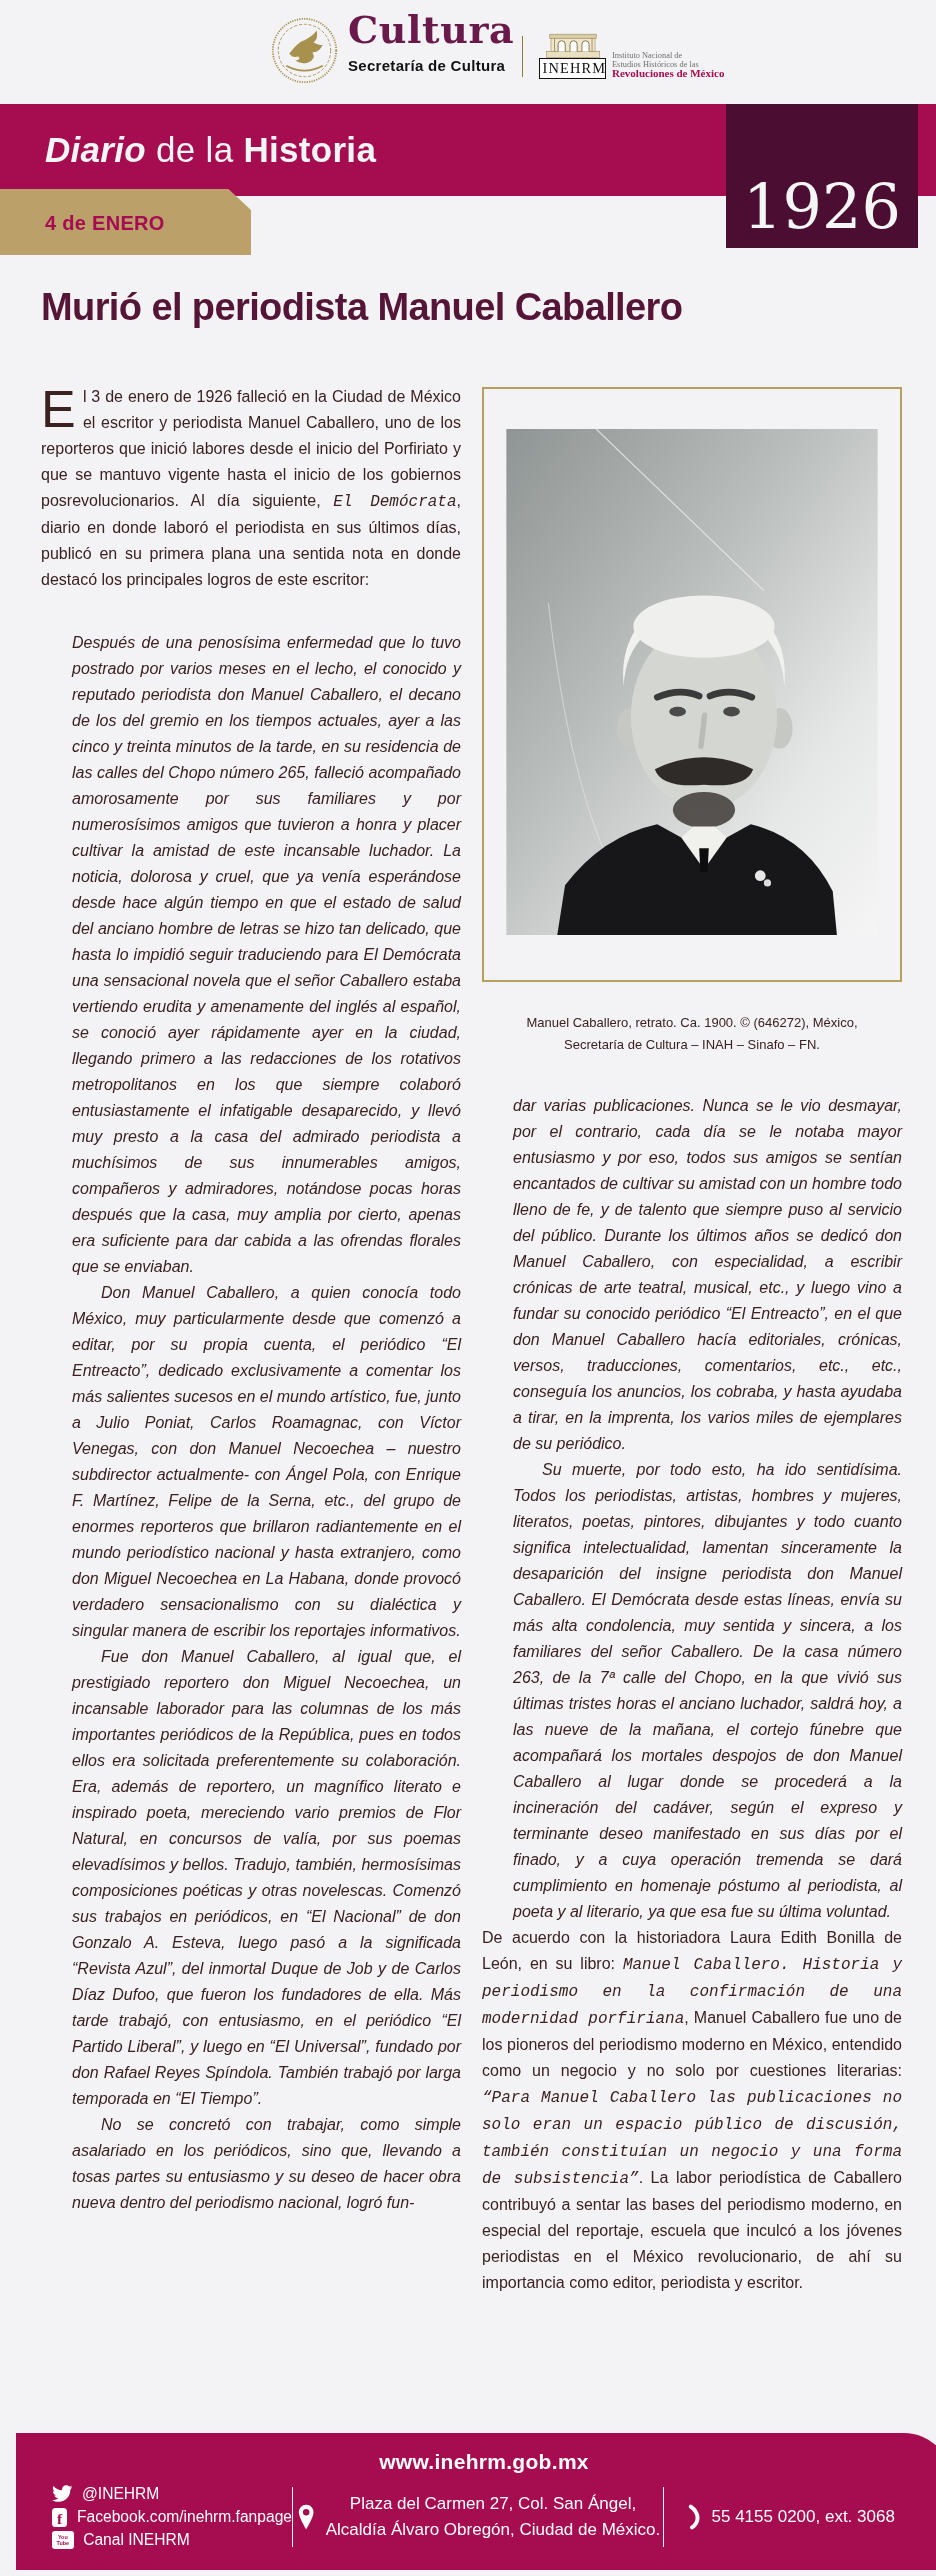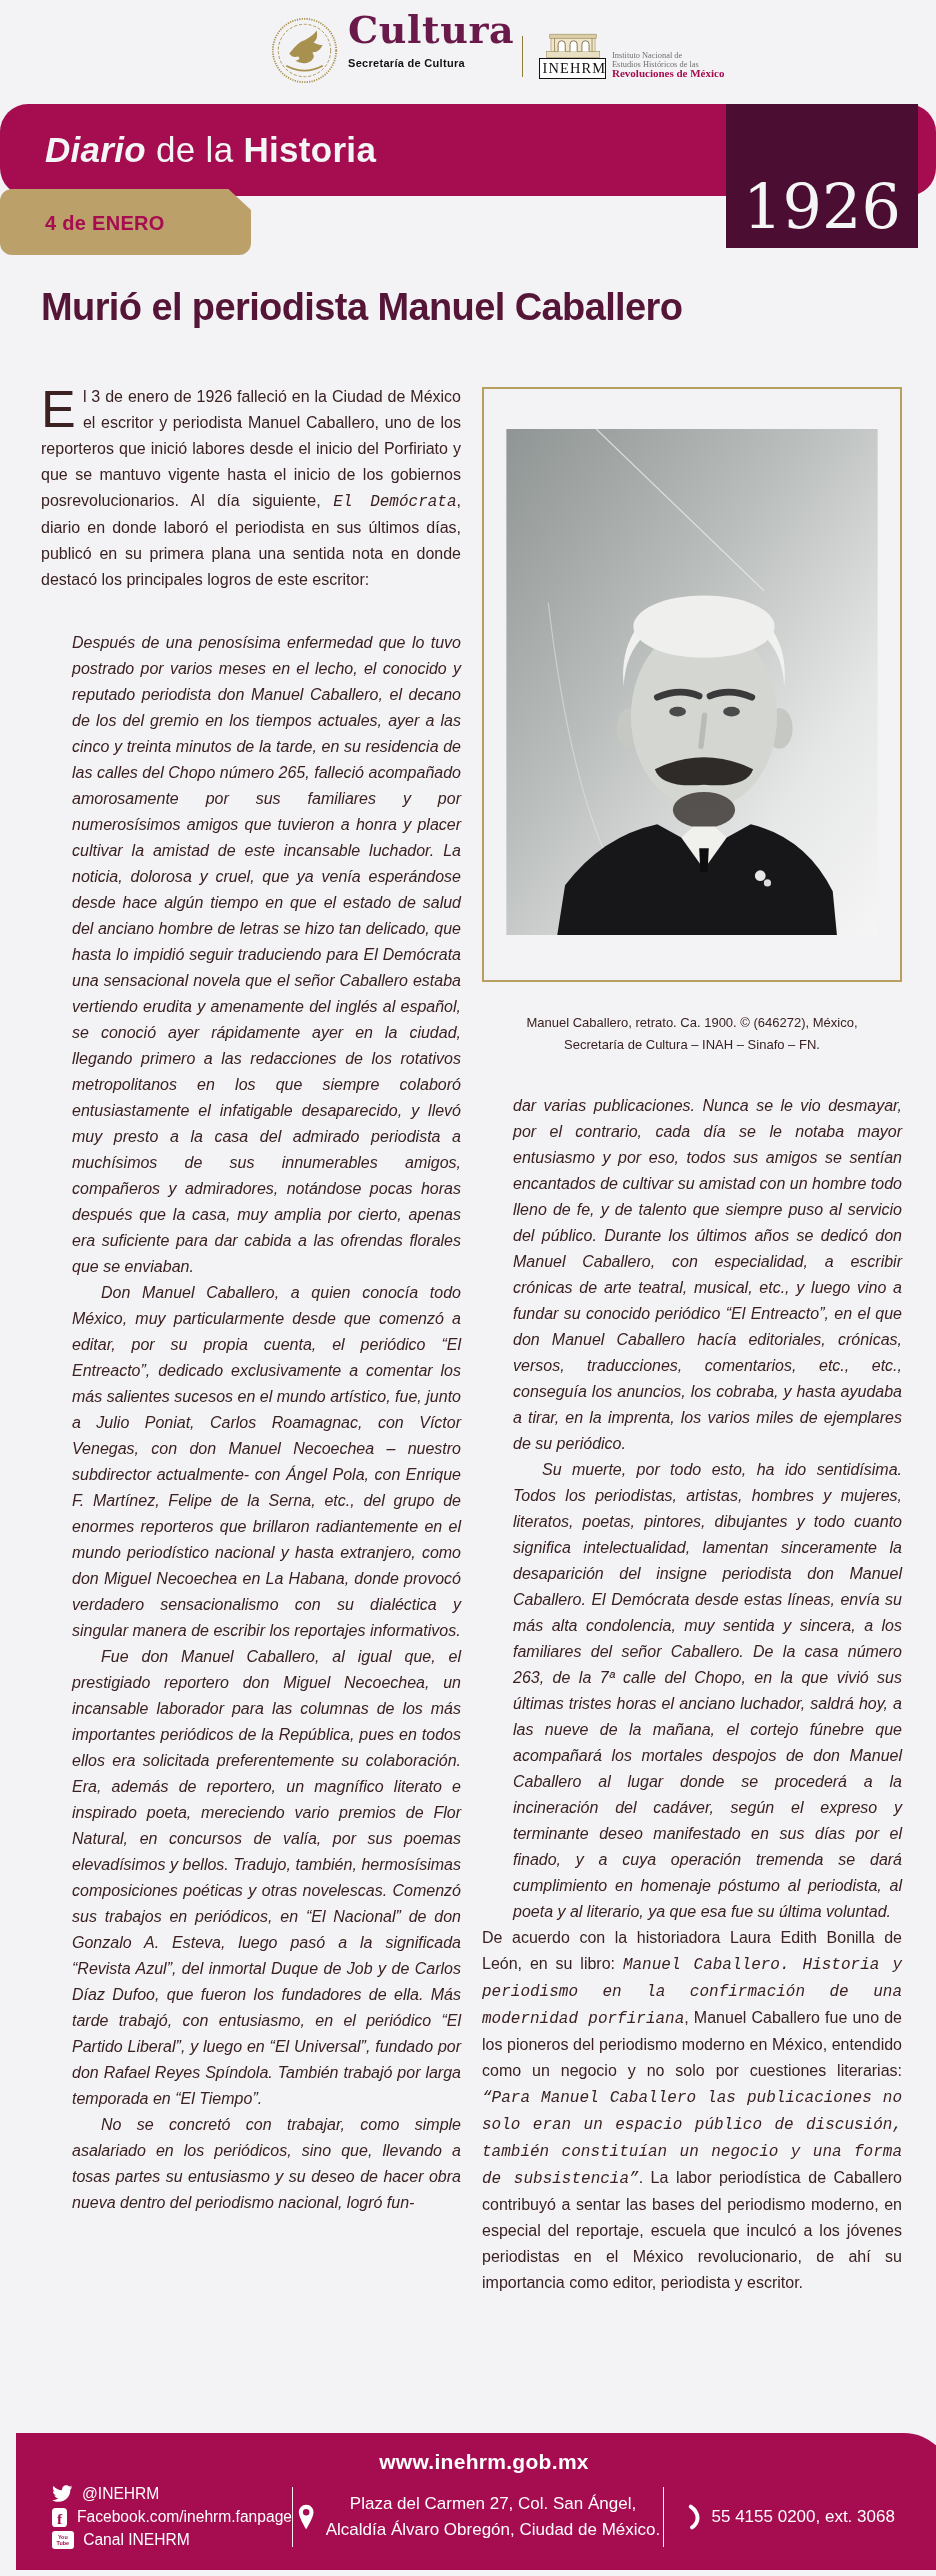--- a/index.html
+++ b/index.html
@@ -3,40 +3,40 @@
 <meta charset="utf-8">
 <style>
   html,body{margin:0;padding:0;background:#ffffff;}
   .page{position:relative;width:936px;height:2576px;background:#f3f3f5;overflow:hidden;
         font-family:"Liberation Sans",sans-serif;color:#3b2121;}
 
   
   .seal{position:absolute;left:271px;top:17px;width:67px;height:67px;}
   .cultura-block{position:absolute;left:348px;top:11px;}
   .cultura-word{font-family:"DejaVu Serif",serif;font-weight:bold;font-size:38px;color:#691a4b;line-height:38px;letter-spacing:0.6px;}
-  .cultura-tag{font-size:11px;font-weight:bold;color:#111;margin-top:8.4px;letter-spacing:0.3px;}
+  .cultura-tag{font-size:15px;font-weight:bold;color:#111;margin-top:8.4px;letter-spacing:0.3px;}
   .hdr-divider{position:absolute;left:522px;top:36px;width:1.2px;height:41px;background:#8f7d37;}
   .inehrm{position:absolute;left:539px;top:33px;display:flex;align-items:flex-end;}
   .inehrm-left{width:67px;}
   .inehrm-bldg{display:block;margin:0 auto;}
   .inehrm-box{border:1.8px solid #111;background:#fff;text-align:center;
               font-family:"Liberation Serif",serif;font-size:14.4px;letter-spacing:1.2px;color:#111;padding:1.2px 2.4px;}
   .inehrm-text{margin-left:6px;margin-bottom:1.2px;font-family:"Liberation Serif",serif;font-size:8.4px;line-height:9px;color:#6f6f6f;}
   .inehrm-text .rev{color:#a60c50;font-weight:bold;font-size:11px;}
 
   
   .banner{position:absolute;left:0;top:104px;width:936px;height:92px;background:#a60c50;
-          display:flex;align-items:center;padding-left:45px;box-sizing:border-box;border-radius:28px;}
+          display:flex;align-items:center;padding-left:45px;box-sizing:border-box;}
   .banner-title{color:#f4f6f5;font-size:35px;letter-spacing:0.3px;}
   .banner-title .w1{font-style:italic;font-weight:bold;}
   .banner-title .w2{font-weight:normal;}
   .banner-title .w3{font-weight:bold;}
   .date-tag{position:absolute;left:0;top:189px;width:251px;height:66px;background:#bca06a;
             clip-path:polygon(0 0,91% 0,100% 32%,100% 100%,0 100%);
-            display:flex;align-items:center;padding-left:45px;box-sizing:border-box;z-index:3;border-radius:12px;}
+            display:flex;align-items:center;padding-left:45px;box-sizing:border-box;z-index:3;}
   .date-tag span{color:#a60c50;font-size:20px;font-weight:bold;letter-spacing:0.3px;padding-top:3.6px;}
   .year-badge{position:absolute;left:726px;top:104px;width:192px;height:144px;background:#4c0d33;z-index:2;
               display:flex;align-items:flex-end;justify-content:center;}
   .year-badge span{font-family:"DejaVu Serif",serif;font-size:62px;color:#f4f6f5;line-height:1;padding-bottom:9.6px;}
 
   
   .headline{position:absolute;left:41px;top:286px;width:839px;font-size:38px;font-weight:bold;
             color:#541537;letter-spacing:-0.6px;}
   .col{position:absolute;width:420px;font-size:16px;line-height:26px;text-align:justify;}
   .col p{margin:0;}

